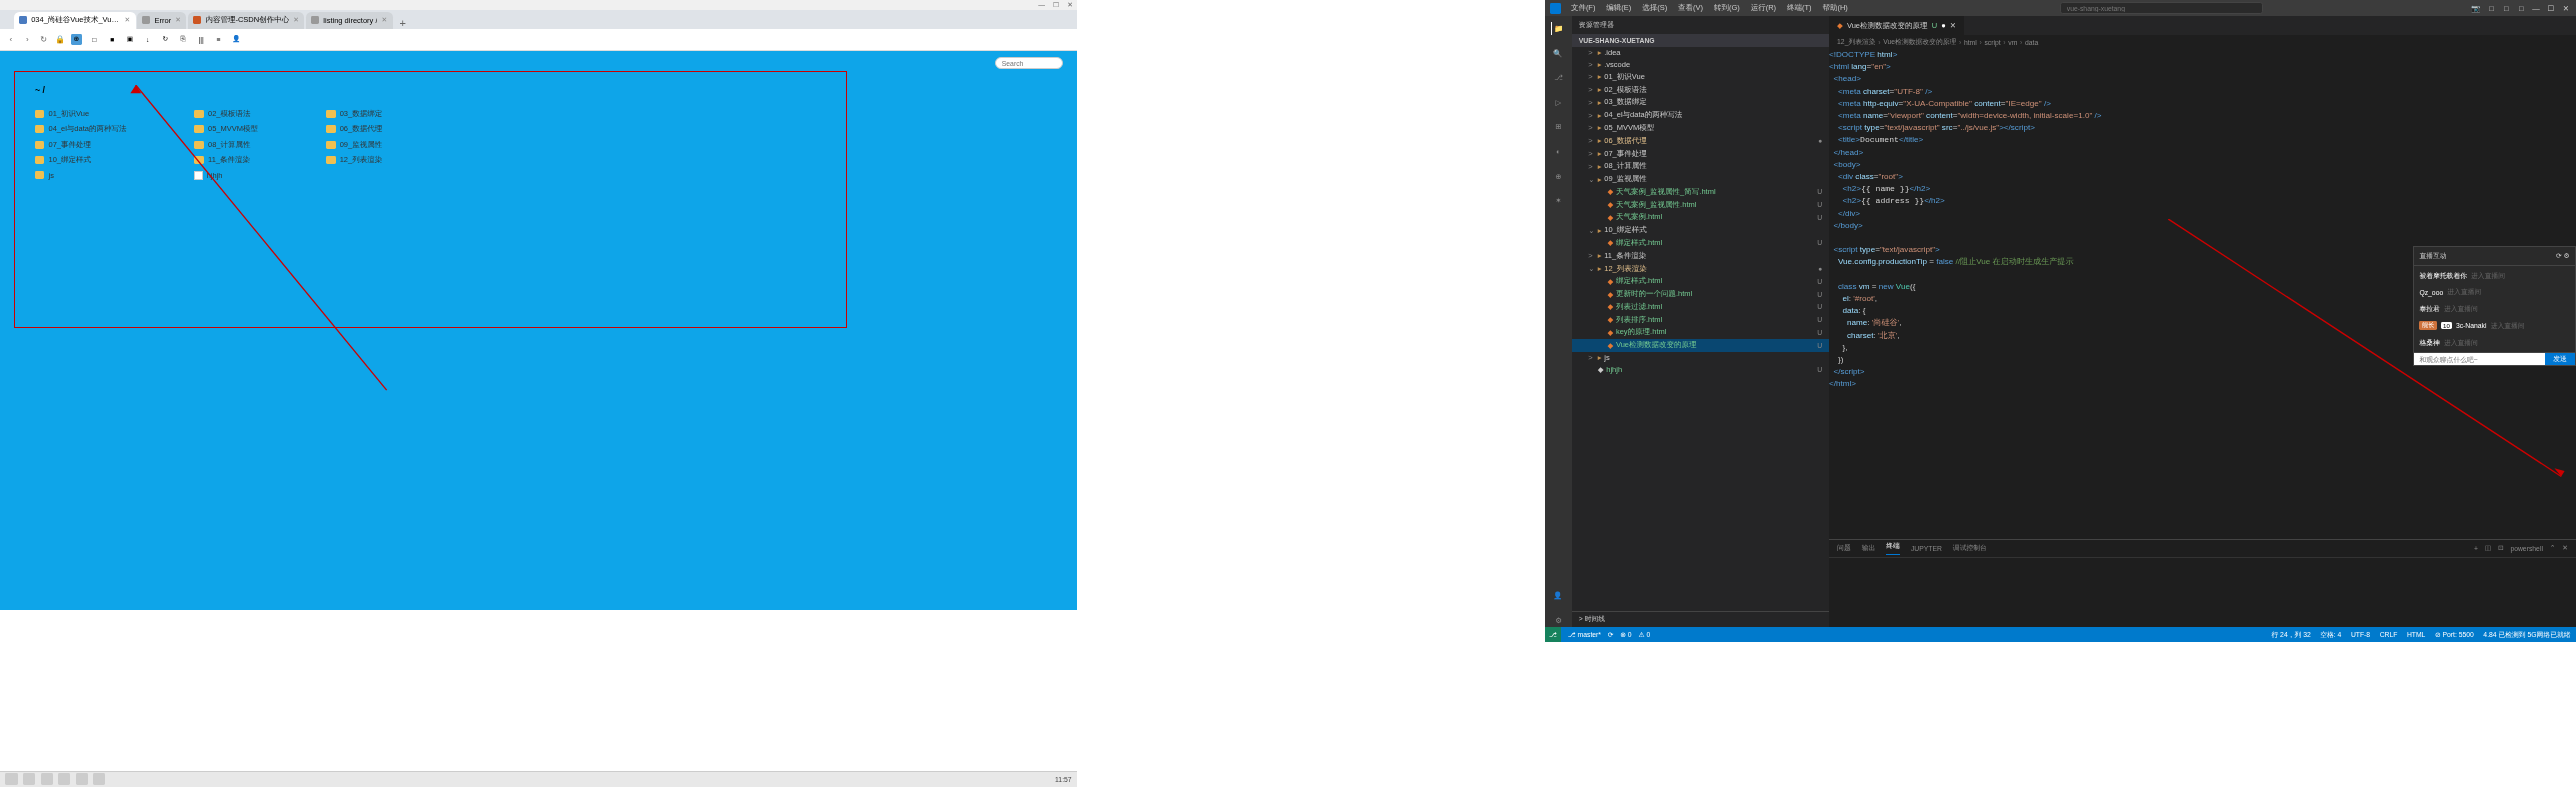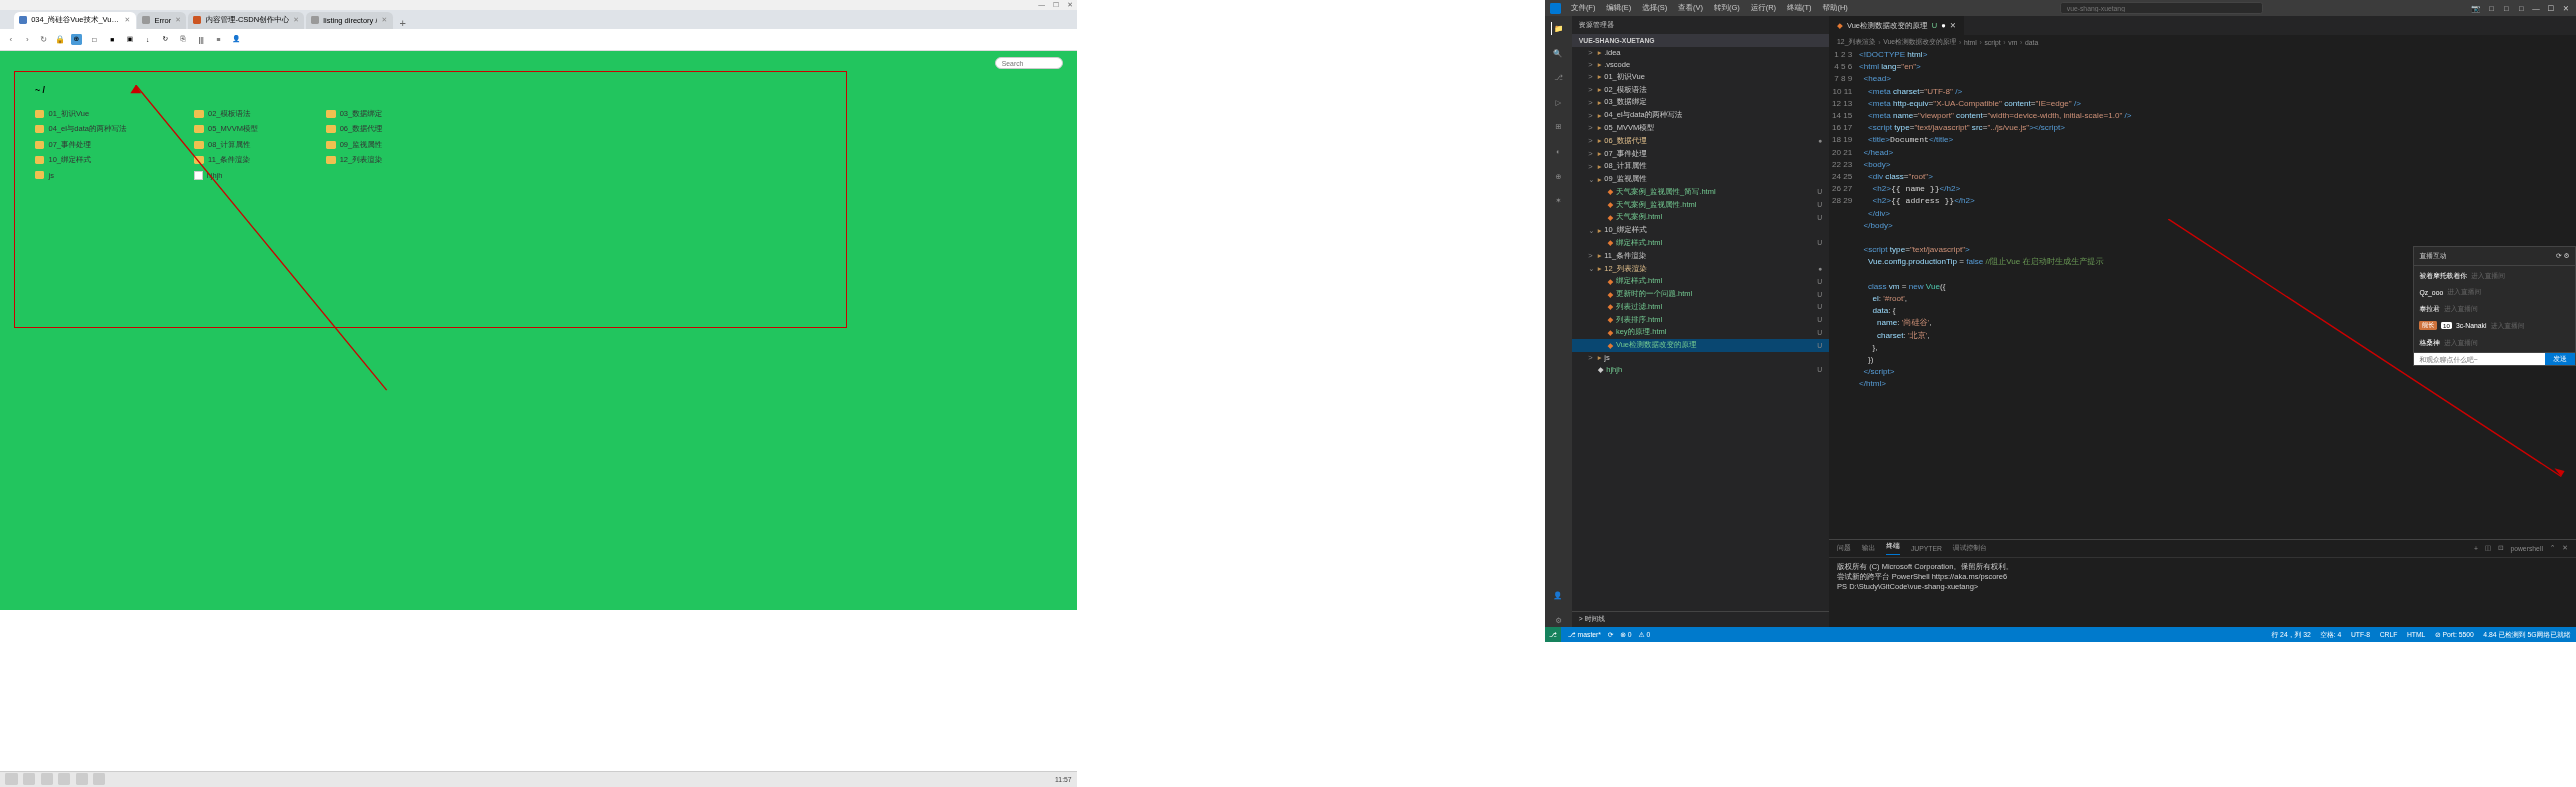--- a/index.html
+++ b/index.html
@@ -17,21 +17,21 @@
     .tab-favicon.gray { background: #999; }
     .tab-title { white-space: nowrap; overflow: hidden; text-overflow: ellipsis; flex: 1; }
     .tab-close { color: #888; font-size: 6.8px; }
     .addtab { padding: 0 5.4px; color: #666; }
     .addressbar { height: 22px; background: #fff; display: flex; align-items: center; padding: 0 5.4px; gap: 5.4px; border-bottom: 0.7px solid #ddd; }
     .nav-btn { width: 11px; height: 11px; color: #666; display: flex; align-items: center; justify-content: center; font-size: 8.1px; }
     .url-input { flex: 1; height: 15px; background: #f5f5f5; border: 0.7px solid #ddd; border-radius: 7.5px; padding: 0 6.8px; font-size: 7.5px; }
     .toolbar-icons { display: flex; gap: 6.8px; }
     .ti { width: 11px; height: 11px; display: flex; align-items: center; justify-content: center; font-size: 6.8px; }
     .ti.blue { background: #4a9bd8; border-radius: 1.4px; }
-    .page-content { flex: 1; background: #22c55e; padding: 20.3px 13.6px; position: relative; }
+    .page-content { flex: 1; background: #0ea5e9; padding: 20.3px 13.6px; position: relative; }
     .search-box { position: absolute; top: 6.8px; right: 13.6px; width: 68px; height: 12.2px; border: 0.7px solid #ccc; border-radius: 6.1px; font-size: 6.8px; padding: 0 5.4px; background: #fff; }
     .dir-listing { border: 1.4px solid #c00; padding: 13.6px 20.3px; width: 833px; height: 257px; }
     .dir-title { font-size: 8.8px; font-weight: bold; margin-bottom: 13.6px; }
     .dir-cols { display: flex; gap: 68px; }
     .dir-col { display: flex; flex-direction: column; gap: 5.4px; }
     .dir-item { display: flex; align-items: center; gap: 4.1px; font-size: 7.5px; color: #333; }
     .folder-icon { width: 9.5px; height: 8.1px; background: #f0c050; border-radius: 1.4px; }
     .file-icon { width: 8.1px; height: 9.5px; background: #fff; border: 0.7px solid #ccc; }
     .red-arrow { position: absolute; top: 34px; left: 129px; pointer-events: none; }
     .taskbar { position: absolute; bottom: 0; left: 0; width: 1077px; height: 16.3px; background: #e8e8e8; display: flex; align-items: center; padding: 0 5.4px; gap: 5.4px; border-top: 0.7px solid #ccc; }
@@ -444,50 +444,20 @@
           <span class="sep"> › </span>
           <span>html</span>
           <span class="sep"> › </span>
           <span>script</span>
           <span class="sep"> › </span>
           <span>vm</span>
           <span class="sep"> › </span>
           <span>data</span>
         </div>
       <div class="editor-content">
-        <div class="gutter" id="gutter">1
-2
-3
-4
-5
-6
-7
-8
-9
-10
-11
-12
-13
-14
-15
-16
-17
-18
-19
-20
-21
-22
-23
-24
-25
-26
-27
-28
-29
-</div>
         <div class="code" id="code"><span class="c-tag">&lt;!DOCTYPE</span> <span class="c-attr">html</span><span class="c-tag">&gt;</span>
 <span class="c-tag">&lt;html</span> <span class="c-attr">lang</span>=<span class="c-str">"en"</span><span class="c-tag">&gt;</span>
   <span class="c-tag">&lt;head&gt;</span>
     <span class="c-tag">&lt;meta</span> <span class="c-attr">charset</span>=<span class="c-str">"UTF-8"</span> <span class="c-tag">/&gt;</span>
     <span class="c-tag">&lt;meta</span> <span class="c-attr">http-equiv</span>=<span class="c-str">"X-UA-Compatible"</span> <span class="c-attr">content</span>=<span class="c-str">"IE=edge"</span> <span class="c-tag">/&gt;</span>
     <span class="c-tag">&lt;meta</span> <span class="c-attr">name</span>=<span class="c-str">"viewport"</span> <span class="c-attr">content</span>=<span class="c-str">"width=device-width, initial-scale=1.0"</span> <span class="c-tag">/&gt;</span>
     <span class="c-tag">&lt;script</span> <span class="c-attr">type</span>=<span class="c-str">"text/javascript"</span> <span class="c-attr">src</span>=<span class="c-str">"../js/vue.js"</span><span class="c-tag">&gt;&lt;/script&gt;</span>
     <span class="c-tag">&lt;title&gt;</span><span class="c-txt">Document</span><span class="c-tag">&lt;/title&gt;</span>
   <span class="c-tag">&lt;/head&gt;</span>
   <span class="c-tag">&lt;body&gt;</span>
@@ -522,25 +492,20 @@
             <span>调试控制台</span>
           <div class="right">
             <span>+</span>
             <span>◫</span>
             <span>⊡</span>
             <span>powershell</span>
             <span>⌃</span>
             <span>✕</span>
           </div>
         </div>
-        <div class="term-body" id="termbody">
-            <div>版权所有 (C) Microsoft Corporation。保留所有权利。</div>
-            <div>尝试新的跨平台 PowerShell https://aka.ms/pscore6</div>
-            <div>PS D:\Study\GitCode\vue-shang-xuetang&gt;</div>
-          </div>
       </div>
       <svg class="red-arrow-vsc" style="top:203px;left:339px" width="407" height="271" viewBox="0 0 600 400">
         <line x1="0" y1="0" x2="580" y2="380" stroke="#c00" stroke-width="2"></line>
         <polygon points="580,380 570,368 585,372" fill="#c00"></polygon>
       </svg>
 
       <div class="chat">
         <div class="chat-head">
           <span>直播互动</span>
           <span><span>⟳</span> <span>⚙</span></span>

